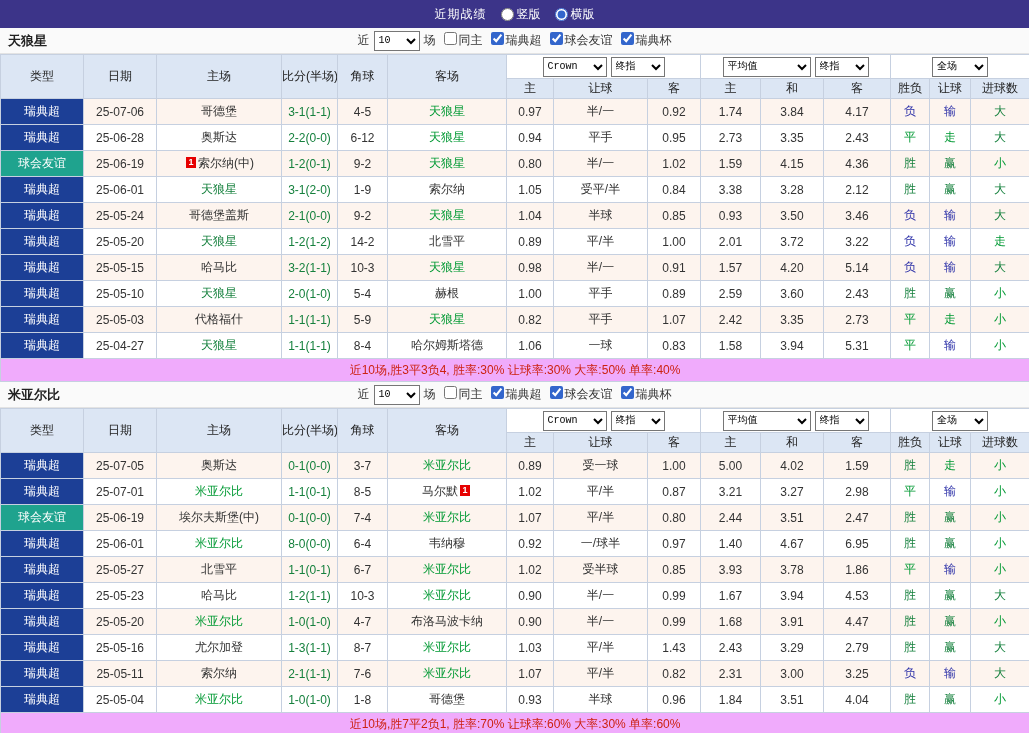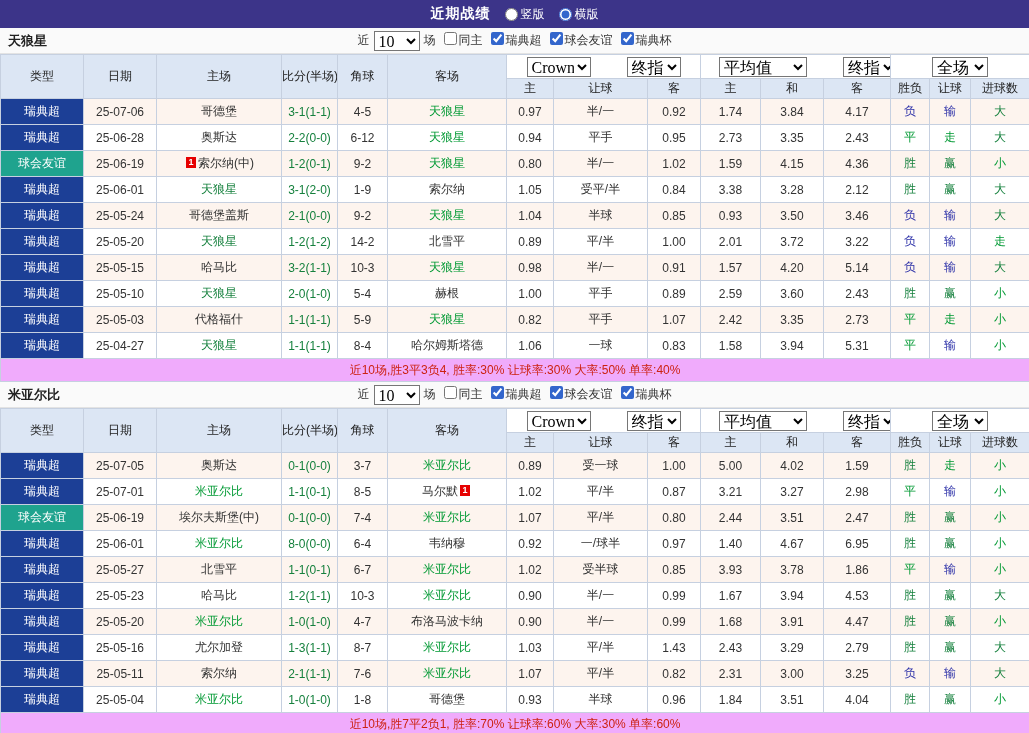--- a/index.html
+++ b/index.html
@@ -1,32 +1,32 @@
 <!DOCTYPE html>
 <html><head>
 <meta charset="utf-8">
 <style>
   *{box-sizing:border-box;margin:0;padding:0}
   html,body{background:#fff}
   body{width:1029px;font-family:"Liberation Sans","DejaVu Sans",sans-serif;font-size:12px;color:#333}
   .topbar{height:28px;background:#3c3489;display:flex;align-items:center;justify-content:center;gap:14px;color:#fff}
-  .topbar .title{font-weight:bold;font-size:14px;letter-spacing:1px}
+  .topbar .title{font-weight:normal;font-size:12px;letter-spacing:1px}
   .radio-label{display:inline-flex;align-items:center;gap:3px;cursor:pointer}
   input[type=radio],input[type=checkbox]{width:13px;height:13px;accent-color:#3366cc;margin:0}
   .controls-row{height:26px;position:relative;display:flex;align-items:center;background:#fafafa;border-bottom:1px solid #e3e3e3}
   .team-name{position:absolute;left:8px;font-weight:bold;font-size:13px;color:#222}
   .controls{margin:0 auto;display:flex;align-items:center;gap:4px}
   .controls .cb{display:inline-flex;align-items:flex-start;gap:2px;margin-left:4px;cursor:pointer}
-  select{font-size:16px;height:20px;font-family:Liberation Serif, serif;background:#fff}
+  select{font-size:10px;height:20px;font-family:Liberation Mono, monospace;background:#fff}
   .w-count{width:46px}.w-book{width:64px}.w-final{width:54px}.w-avg{width:88px}.w-full{width:56px}
   table{width:1029px;table-layout:fixed;border-collapse:collapse}
   th,td{border:1px solid #c6d0e0;text-align:center;overflow:hidden;white-space:nowrap;font-weight:normal;padding:0}
   thead th{background:#dce6f4;height:20px;color:#222}
   thead th.sel{background:#fff;height:24px;padding:1px 0}
-  thead th.sel select{margin:0 18px}
+  thead th.sel select{margin:0 2px}
   tbody td{height:26px}
   tbody tr:nth-child(odd) td{background:#fdf4ee}
   tbody tr:nth-child(even) td{background:#fff}
   tbody tr td.lg-sw{background:#1c3f96;color:#fff}
   tbody tr td.lg-fr{background:#1fa38e;color:#fff}
   tfoot td{height:23px;color:#cc2211;background:#f0abfc}
   .c-red{color:#15803d}
   .c-green{color:#009933}
   .c-blue{color:#2d31a8}
   .card{display:inline-block;background:#e60000;color:#fff;font-size:9px;line-height:11px;min-width:10px;height:11px;vertical-align:2px;margin:0 2px;font-weight:bold}

